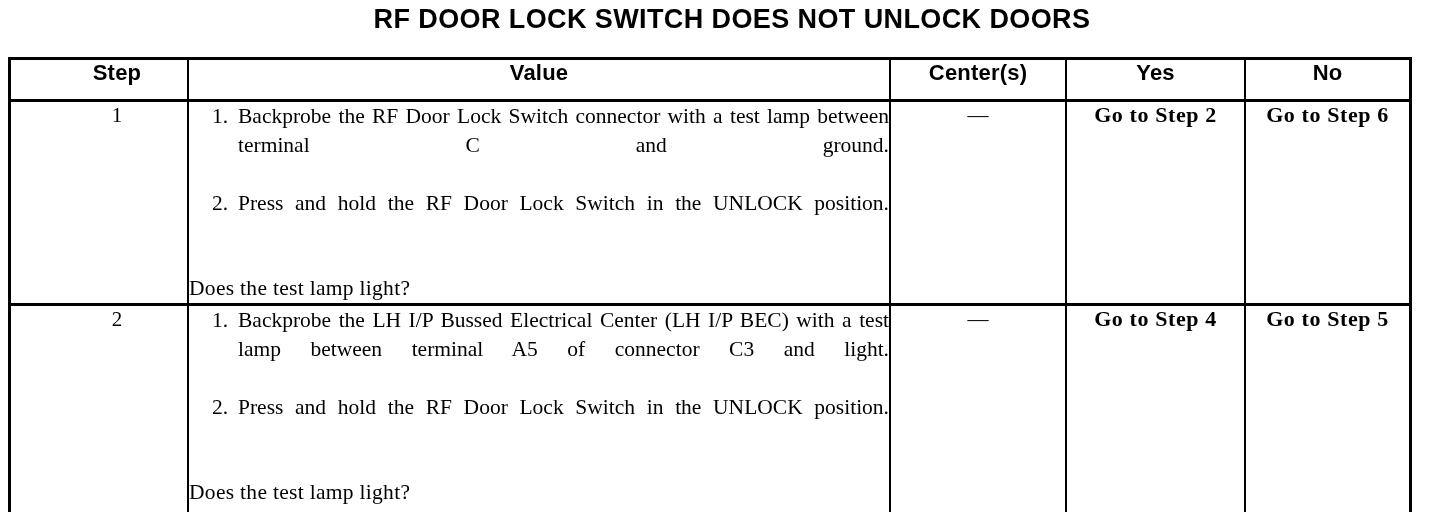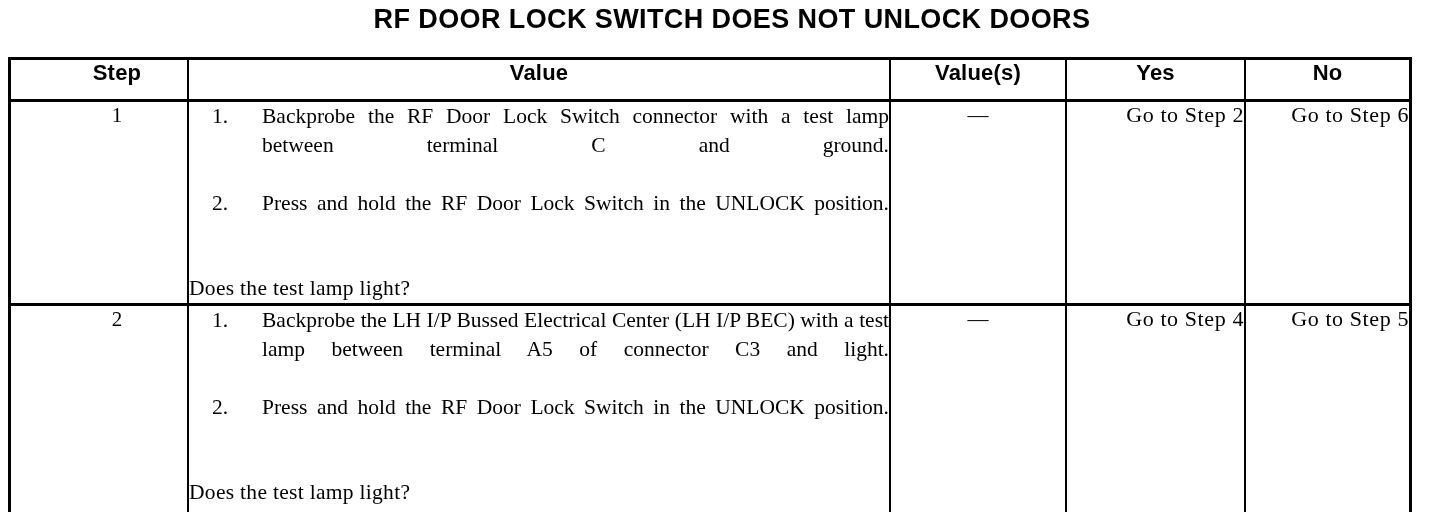--- a/index.html
+++ b/index.html
@@ -104,27 +104,28 @@
 
   .cell-value {
     text-align: center;
     font-size: 21px;
     line-height: 26px;
     padding-top: 10px;
     font-family: "Liberation Serif", serif;
   }
 
   .cell-branch {
-    text-align: right;
+    text-align: center;
     font-size: 22px;
     line-height: 26px;
     padding-top: 8px;
     font-family: "Liberation Serif", serif;
     white-space: nowrap;
     letter-spacing: 0.6px;
+    font-weight: bold;
   }
 
   .cell-action {
     font-size: 21.5px;
     line-height: 29px;
     padding: 6px 6px 10px 5px;
     font-family: "Liberation Serif", serif;
   }
 
   ol.steps {
@@ -143,21 +144,20 @@
   }
   ol.steps > li > .num {
     position: absolute;
     left: 23px;
     top: 0;
     width: 26px;
     text-align: left;
   }
   ol.steps > li > .txt {
     display: block;
-    margin-left: 24px;
   }
   
   ol.steps > li > .txt::after {
     content: "";
     display: inline-block;
     width: 100%;
   }
 
   .question {
     margin-top: 27px;
@@ -185,21 +185,21 @@
         <col class="c-step">
           <col class="c-action">
           <col class="c-value">
           <col class="c-yes">
           <col class="c-no">
       </colgroup>
       <thead>
         <tr>
           <th>Step</th>
           <th>Value</th>
-          <th>Value(s)</th>
+          <th>Center(s)</th>
           <th>Yes</th>
           <th>No</th>
         </tr>
       </thead>
       <tbody>
 
         <tr class="data-row row1">
           <td class="cell-step">1</td>
           <td class="cell-action">
             <ol class="steps">

